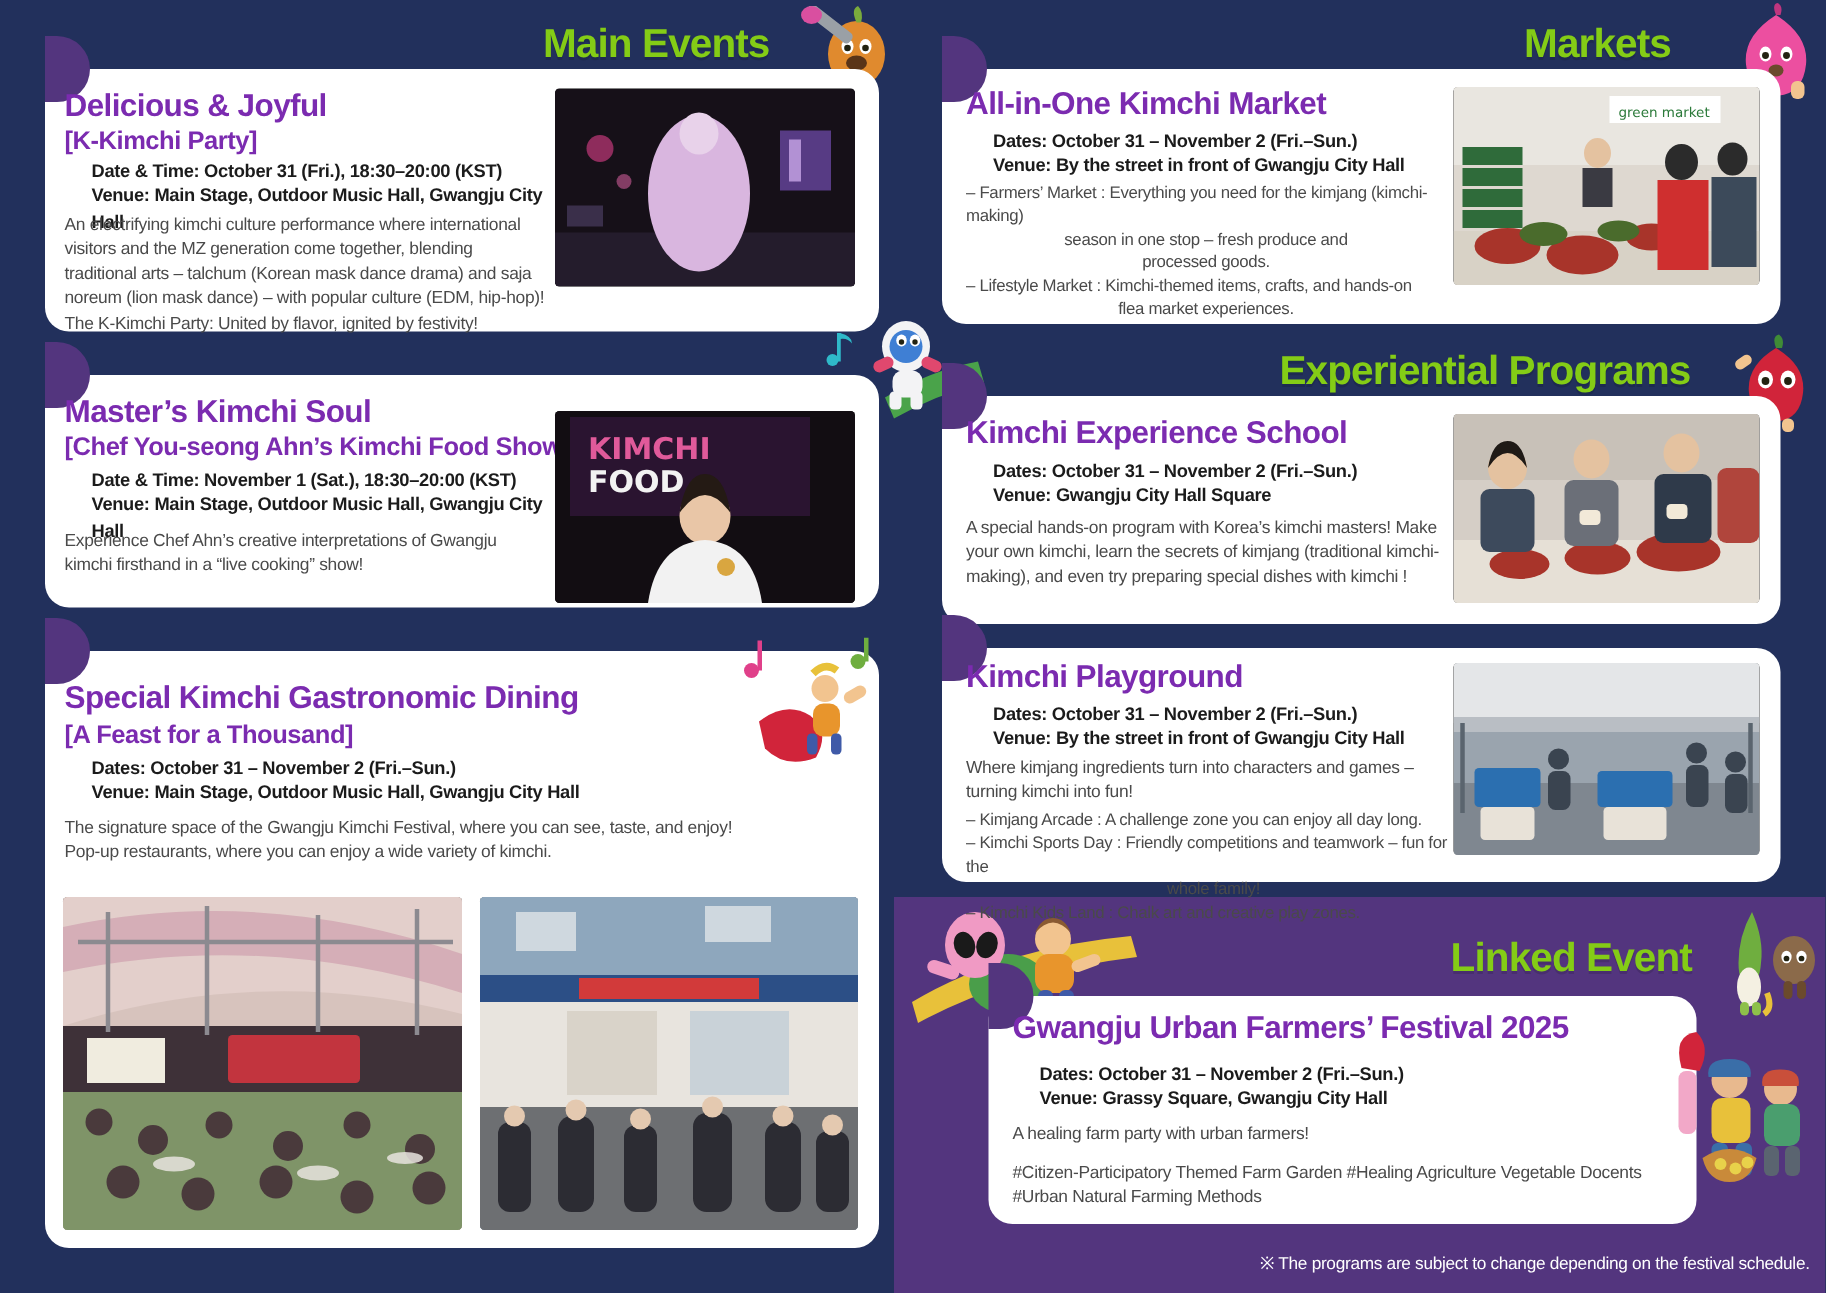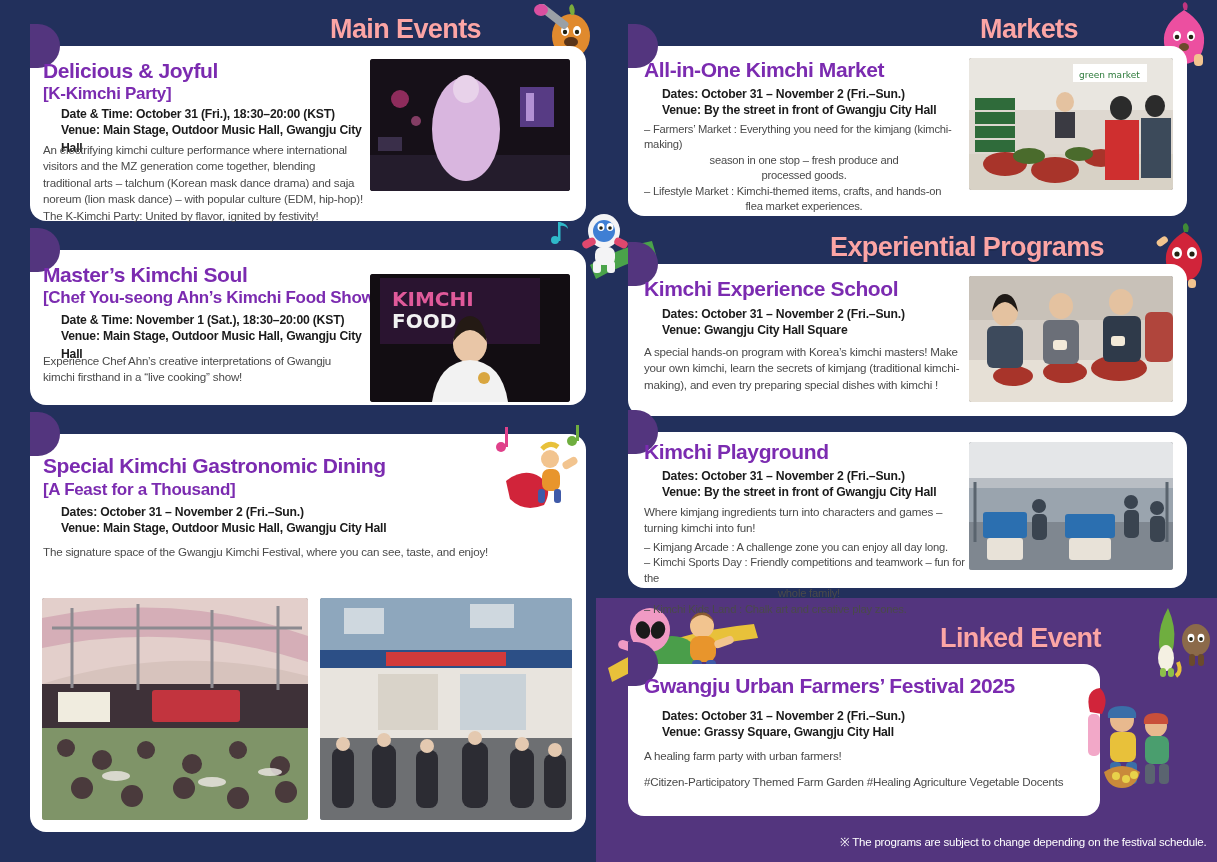--- a/index.html
+++ b/index.html
@@ -13,22 +13,22 @@
   
   .bg-purple-bottom {
     position: absolute; left: 596px; top: 598px;
     width: 621px; height: 264px;
     background: #53357e;
   }
 
   
   .sec-header {
     position: absolute; height: 46px;
-    display: flex; align-items: center; justify-content: flex-start;
-    color: #fca5a5; font-weight: bold; font-style: normal;
+    display: flex; align-items: center; justify-content: center;
+    color: #84cc16; font-weight: bold; font-style: normal;
     font-size: 27px; letter-spacing: -0.6px;
     text-shadow: 0 2px 0 rgba(0,0,0,0.12);
   }
   .sec-header .label { white-space: nowrap; }
 
   
   .card {
     position: absolute;
     background: #ffffff;
     border-radius: 16px;
@@ -186,20 +186,21 @@
   </div>
 </div>
 
 <div class="card" style="left:30px; top:434px; width:556px; height:398px;">
   <div class="card-notch" style="top:-22px; left:0; height:44px;"></div>
   <h2 class="title" style="position:absolute; left:13px; top:20px;">Special Kimchi Gastronomic Dining</h2>
   <h3 class="subtitle" style="position:absolute; left:13px; top:46px;">[A Feast for a Thousand]</h3>
   <div class="meta" style="position:absolute; left:13px; top:70px;">Dates: October 31 – November 2 (Fri.–Sun.)</div>
   <div class="meta" style="position:absolute; left:13px; top:86px;">Venue: Main Stage, Outdoor Music Hall, Gwangju City Hall</div>
   <div class="desc" style="position:absolute; left:13px; top:110px; width:520px;">The signature space of the Gwangju Kimchi Festival, where you can see, taste, and enjoy!</div>
+  <div class="desc" style="position:absolute; left:13px; top:126px; width:520px;">Pop-up restaurants, where you can enjoy a wide variety of kimchi.</div>
 
   <div class="photo" style="left:12px; top:164px; width:266px; height:222px;">
     <svg viewBox="0 0 266 222" preserveAspectRatio="none">
       <rect width="266" height="222" fill="#d7c3bd"></rect>
       <path d="M0 0 h266 v78 q-133 -34 -266 8z" fill="#e3cfcb"></path>
       <path d="M0 20 q133 -28 266 18 v26 q-133 -42 -266 -14z" fill="#cf9fae" opacity="0.7"></path>
       <rect x="0" y="86" width="266" height="50" fill="#3e3138"></rect>
       <rect x="110" y="92" width="88" height="32" rx="3" fill="#c2343e"></rect>
       <rect x="16" y="94" width="52" height="30" fill="#f0ecdf"></rect>
       <g stroke="#8c8a90" stroke-width="3" fill="none">
@@ -433,27 +434,28 @@
           <rect x="181" y="74" width="15" height="26" rx="5"></rect>
       </g>
       <g stroke="#5a646e" stroke-width="3">
           <path d="M6 40 v60"></path>
           <path d="M198 40 v60"></path>
         </g>
     </svg>
   </div>
 </div>
 
-<div class="card" style="left:628px; top:664px; width:472px; height:152px;">
+<div class="card" style="left:659px; top:664px; width:472px; height:152px;">
   <div class="card-notch" style="top:-22px; left:0; height:44px; background:#53357e;"></div>
   <h2 class="title" style="position:absolute; left:16px; top:10px;">Gwangju Urban Farmers’ Festival 2025</h2>
   <div class="meta" style="position:absolute; left:16px; top:44px;">Dates: October 31 – November 2 (Fri.–Sun.)</div>
   <div class="meta" style="position:absolute; left:16px; top:60px;">Venue: Grassy Square, Gwangju City Hall</div>
   <div class="desc" style="position:absolute; left:16px; top:84px; width:400px;">A healing farm party with urban farmers!</div>
   <div class="desc" style="position:absolute; left:16px; top:110px; width:430px;">#Citizen-Participatory Themed Farm Garden #Healing Agriculture Vegetable Docents</div>
+  <div class="desc" style="position:absolute; left:16px; top:126px; width:430px;">#Urban Natural Farming Methods</div>
   <svg class="mascot" style="left:440px; top:12px;" width="112" height="120" viewBox="0 0 112 120">
     <path d="M22 36 q-6 -22 10 -24 q10 10 2 26z" fill="#d1243a"></path>
     <rect x="20" y="38" width="12" height="42" rx="5" fill="#f2a8c8"></rect>
     <circle cx="54" cy="44" r="12" fill="#e8b98e"></circle>
     <path d="M40 42 h28 q2 -12 -14 -12 q-16 0 -14 12z" fill="#3a6ea8"></path>
     <rect x="42" y="56" width="26" height="30" rx="7" fill="#e8c13a"></rect>
     <rect x="42" y="86" width="11" height="22" rx="4" fill="#3a6ea8"></rect>
     <rect x="58" y="86" width="11" height="22" rx="4" fill="#3a6ea8"></rect>
     <circle cx="88" cy="50" r="11" fill="#e8b98e"></circle>
     <path d="M76 48 h24 q2 -11 -12 -11 q-14 0 -12 11z" fill="#c94f3a"></path>

